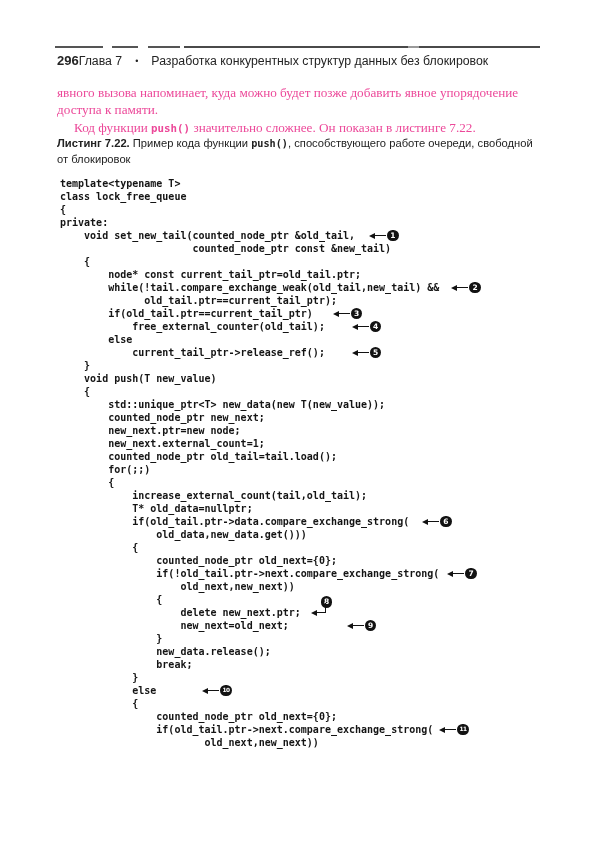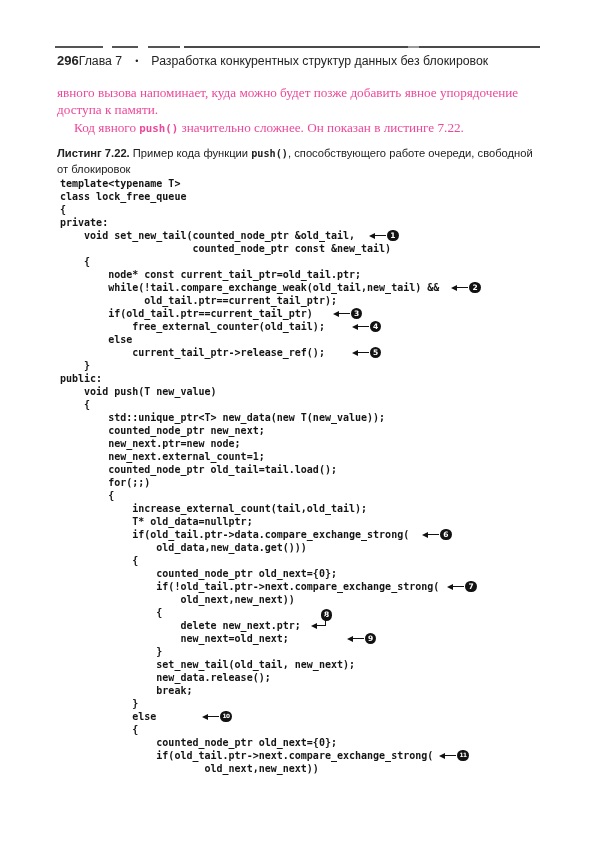--- a/index.html
+++ b/index.html
@@ -21,21 +21,21 @@
   .hdr .ttl{margin-left:13px;}
 
   
   .intro{position:absolute;left:57px;top:84px;width:492px;
          font-family:"Liberation Serif",serif;font-size:13.2px;line-height:17.4px;color:#ec4899;}
   .intro .ln{display:block;}
   .intro .p2{display:block;text-indent:17px;}
   .mono-inline{font-family:"DejaVu Sans Mono",monospace;font-weight:bold;font-size:10.8px;}
 
   
-  .caption{position:absolute;left:57px;top:146px;width:482px;
+  .caption{position:absolute;left:57px;top:136px;width:482px;
            font-size:11.2px;line-height:14.5px;color:#222;}
   .caption .lbl{font-weight:bold;}
   .caption .code{font-family:"DejaVu Sans Mono",monospace;font-weight:bold;font-size:10.2px;}
 
   
   .codeblock{position:absolute;left:60px;top:177px;width:520px;
              font-family:"DejaVu Sans Mono",monospace;font-weight:bold;
              font-size:10px;line-height:13px;color:#141414;}
   .code-line{height:13px;white-space:pre;}
   .code-line>span{white-space:pre;}
@@ -65,42 +65,41 @@
   <div class="hdr">
     <span class="num">296</span>
     <span class="chap">Глава 7</span>
     <span class="dot">•</span>
     <span class="ttl">Разработка конкурентных структур данных без блокировок</span>
   </div>
 
   <div class="intro">
     <span class="ln">явного вызова напоминает, куда можно будет позже добавить явное упорядочение</span>
     <span class="ln">доступа к памяти.</span>
-    <span class="p2"><span>Код явного </span><span class="mono-inline">push()</span><span> значительно сложнее. Он показан в листинге 7.22.</span></span>
+    <span class="p2"><span>Код функции </span><span class="mono-inline">push()</span><span> значительно сложнее. Он показан в листинге 7.22.</span></span>
   </div>
 
   <div class="caption"><span class="lbl">Листинг 7.22.</span><span> Пример кода функции </span><span class="code">push()</span><span>, способствующего работе очереди, свободной от блокировок</span></div>
 
   <div class="codeblock">
       <div class="code-line"><span>template&lt;typename T&gt;</span></div>
       <div class="code-line"><span>class lock_free_queue</span></div>
       <div class="code-line"><span>{</span></div>
       <div class="code-line"><span>private:</span></div>
       <div class="code-line"><span>    void set_new_tail(counted_node_ptr &amp;old_tail,</span><span class="marker" style="margin-left: 14px;"><span class="tri"></span><span class="ln"></span><span class="circ">1</span></span></div>
       <div class="code-line"><span>                      counted_node_ptr const &amp;new_tail)</span></div>
       <div class="code-line"><span>    {</span></div>
       <div class="code-line"><span>        node* const current_tail_ptr=old_tail.ptr;</span></div>
       <div class="code-line"><span>        while(!tail.compare_exchange_weak(old_tail,new_tail) &amp;&amp;</span><span class="marker" style="margin-left: 12px;"><span class="tri"></span><span class="ln"></span><span class="circ">2</span></span></div>
       <div class="code-line"><span>              old_tail.ptr==current_tail_ptr);</span></div>
       <div class="code-line"><span>        if(old_tail.ptr==current_tail_ptr)</span><span class="marker" style="margin-left: 20px;"><span class="tri"></span><span class="ln"></span><span class="circ">3</span></span></div>
       <div class="code-line"><span>            free_external_counter(old_tail);</span><span class="marker" style="margin-left: 27px;"><span class="tri"></span><span class="ln"></span><span class="circ">4</span></span></div>
       <div class="code-line"><span>        else</span></div>
       <div class="code-line"><span>            current_tail_ptr-&gt;release_ref();</span><span class="marker" style="margin-left: 27px;"><span class="tri"></span><span class="ln"></span><span class="circ">5</span></span></div>
       <div class="code-line"><span>    }</span></div>
-      <div class="code-line"><span>public:</span></div>
       <div class="code-line"><span>    void push(T new_value)</span></div>
       <div class="code-line"><span>    {</span></div>
       <div class="code-line"><span>        std::unique_ptr&lt;T&gt; new_data(new T(new_value));</span></div>
       <div class="code-line"><span>        counted_node_ptr new_next;</span></div>
       <div class="code-line"><span>        new_next.ptr=new node;</span></div>
       <div class="code-line"><span>        new_next.external_count=1;</span></div>
       <div class="code-line"><span>        counted_node_ptr old_tail=tail.load();</span></div>
       <div class="code-line"><span>        for(;;)</span></div>
       <div class="code-line"><span>        {</span></div>
       <div class="code-line"><span>            increase_external_count(tail,old_tail);</span></div>
@@ -108,21 +107,20 @@
       <div class="code-line"><span>            if(old_tail.ptr-&gt;data.compare_exchange_strong(</span><span class="marker" style="margin-left: 13px;"><span class="tri"></span><span class="ln"></span><span class="circ">6</span></span></div>
       <div class="code-line"><span>                old_data,new_data.get()))</span></div>
       <div class="code-line"><span>            {</span></div>
       <div class="code-line"><span>                counted_node_ptr old_next={0};</span></div>
       <div class="code-line"><span>                if(!old_tail.ptr-&gt;next.compare_exchange_strong(</span><span class="marker" style="margin-left: 8px;"><span class="tri"></span><span class="ln"></span><span class="circ">7</span></span></div>
       <div class="code-line"><span>                    old_next,new_next))</span></div>
       <div class="code-line"><span>                {</span></div>
       <div class="code-line"><span>                    delete new_next.ptr;</span><span class="marker elbow" style="margin-left: 10px;"><span class="tri"></span><span class="ln"></span><span class="circ">8</span></span></div>
       <div class="code-line"><span>                    new_next=old_next;</span><span class="marker" style="margin-left: 58px;"><span class="tri"></span><span class="ln"></span><span class="circ">9</span></span></div>
       <div class="code-line"><span>                }</span></div>
-      <div class="code-line"><span>                set_new_tail(old_tail, new_next);</span></div>
       <div class="code-line"><span>                new_data.release();</span></div>
       <div class="code-line"><span>                break;</span></div>
       <div class="code-line"><span>            }</span></div>
       <div class="code-line"><span>            else</span><span class="marker" style="margin-left: 46px;"><span class="tri"></span><span class="ln"></span><span class="circ two">10</span></span></div>
       <div class="code-line"><span>            {</span></div>
       <div class="code-line"><span>                counted_node_ptr old_next={0};</span></div>
       <div class="code-line"><span>                if(old_tail.ptr-&gt;next.compare_exchange_strong(</span><span class="marker" style="margin-left: 6px;"><span class="tri"></span><span class="ln"></span><span class="circ two">11</span></span></div>
       <div class="code-line"><span>                        old_next,new_next))</span></div>
     </div>
 

